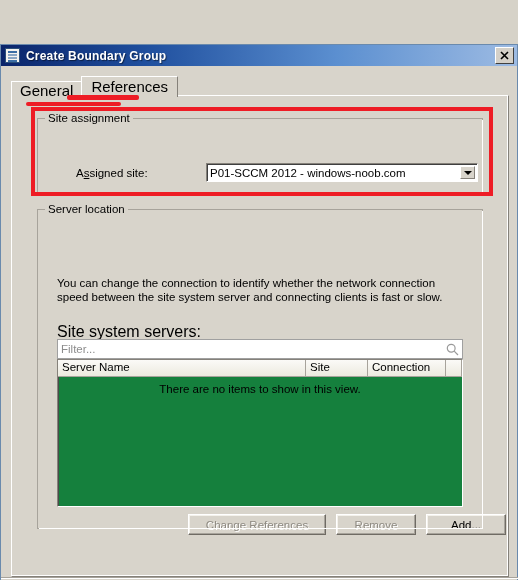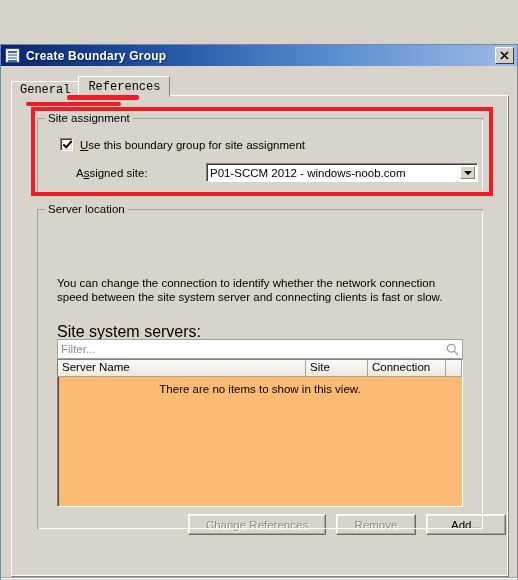--- a/index.html
+++ b/index.html
@@ -96,26 +96,25 @@
   }
   .tab {
     height: 18px;
     line-height: 17px;
     padding: 0 8px;
     background: #d8d4cb;
     border: 1px solid;
     border-color: #ffffff #85817a #d8d4cb #ffffff;
     border-bottom: none;
     box-sizing: border-box;
-    font-size: 12px;
+    font-size: 15px;
     white-space: nowrap;
     margin-right: -1px;
     position: relative;
     top: 2px;
-    font-family: Liberation Mono, monospace;
   }
   .tab.active {
     height: 21px;
     line-height: 20px;
     top: 0;
     z-index: 4;
     background: #d8d4cb;
     padding: 0 9px;
   }
 
@@ -300,21 +299,21 @@
   }
   .search-icon svg { display: block; }
 
   
   .listview {
     position: absolute;
     left: 19px;
     top: 149px;
     width: 406px;
     height: 148px;
-    background: #fdba74;
+    background: #15803d;
     border: 1px solid;
     border-color: #85817a #ffffff #ffffff #85817a;
     box-shadow: inset 1px 1px 0 #4a4a4a;
     box-sizing: border-box;
     overflow: hidden;
   }
   .lv-header {
     display: flex;
     height: 17px;
     background: #ece9e0;
@@ -471,24 +470,20 @@
       <span>References</span>
     </div>
   </div>
 
   <div class="tabpage">
     <div class="tabpage-inner">
 
       <div class="groupbox" id="site-assignment-group">
         <div class="gb-title">Site assignment</div>
 
-        <div class="checkrow">
-          <div class="checkbox"></div>
-          <div class="checklabel"><u>U</u><span>se this boundary group for site assignment</span></div>
-        </div>
 
         <div class="assigned-row">
           <div class="assigned-label"><span>A</span><u>s</u><span>signed site:</span></div>
           <div class="combo">
             <div class="combo-value">P01-SCCM 2012 - windows-noob.com</div>
             <div class="combo-arrow">
                 <i></i>
               </div>
           </div>
         </div>

